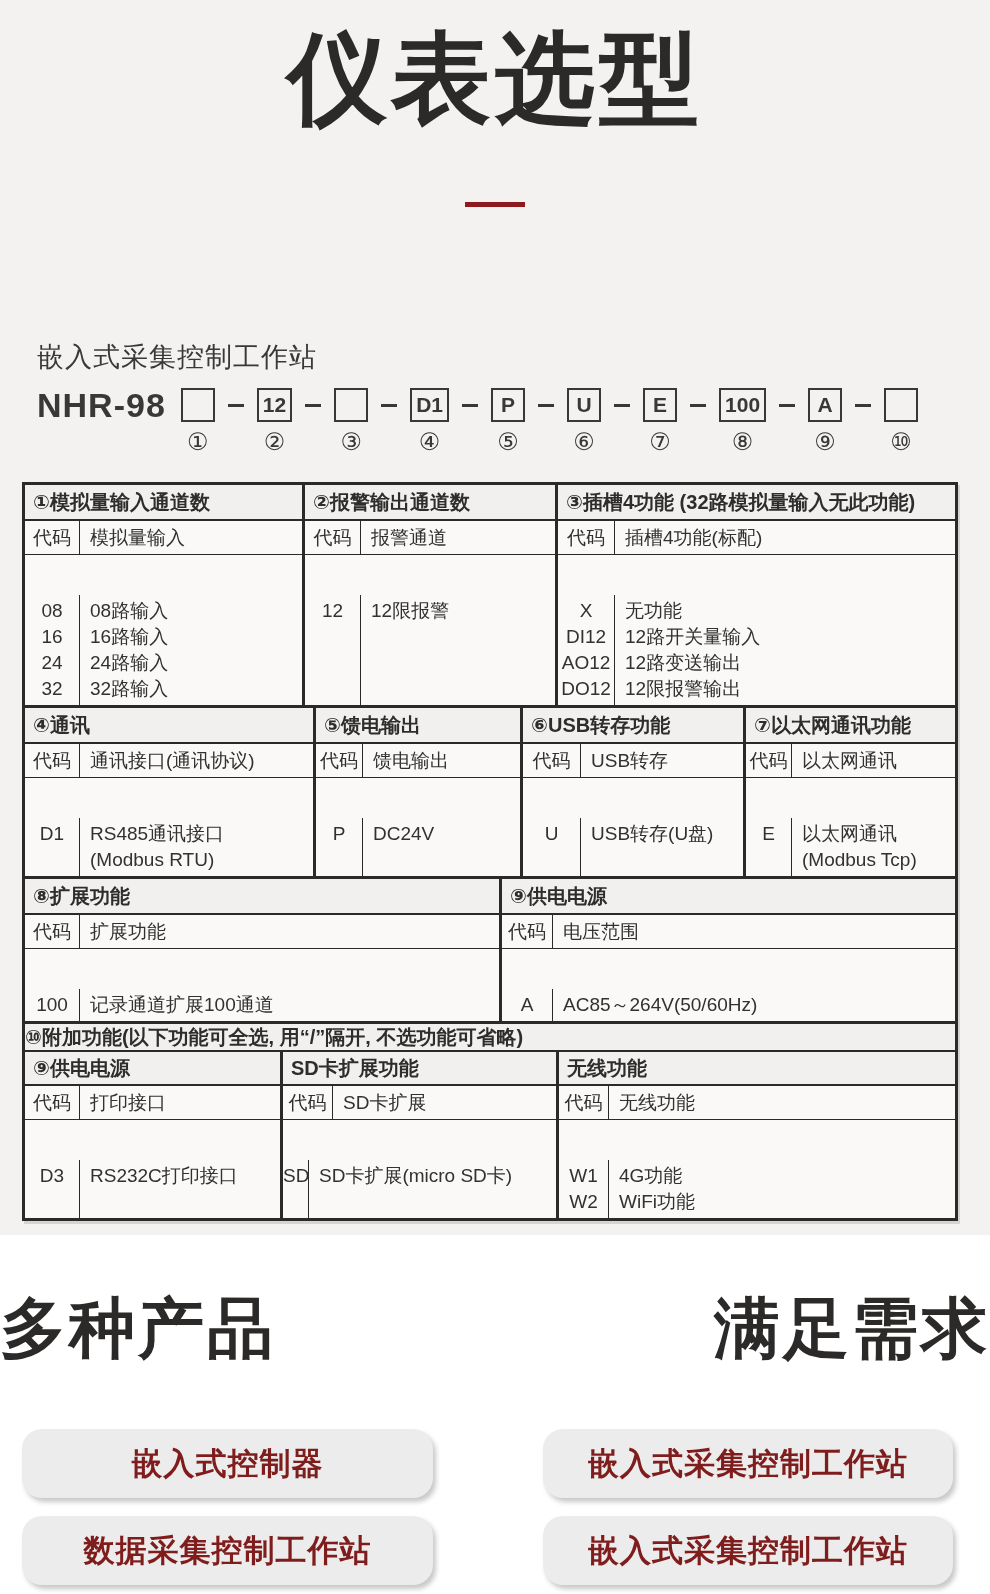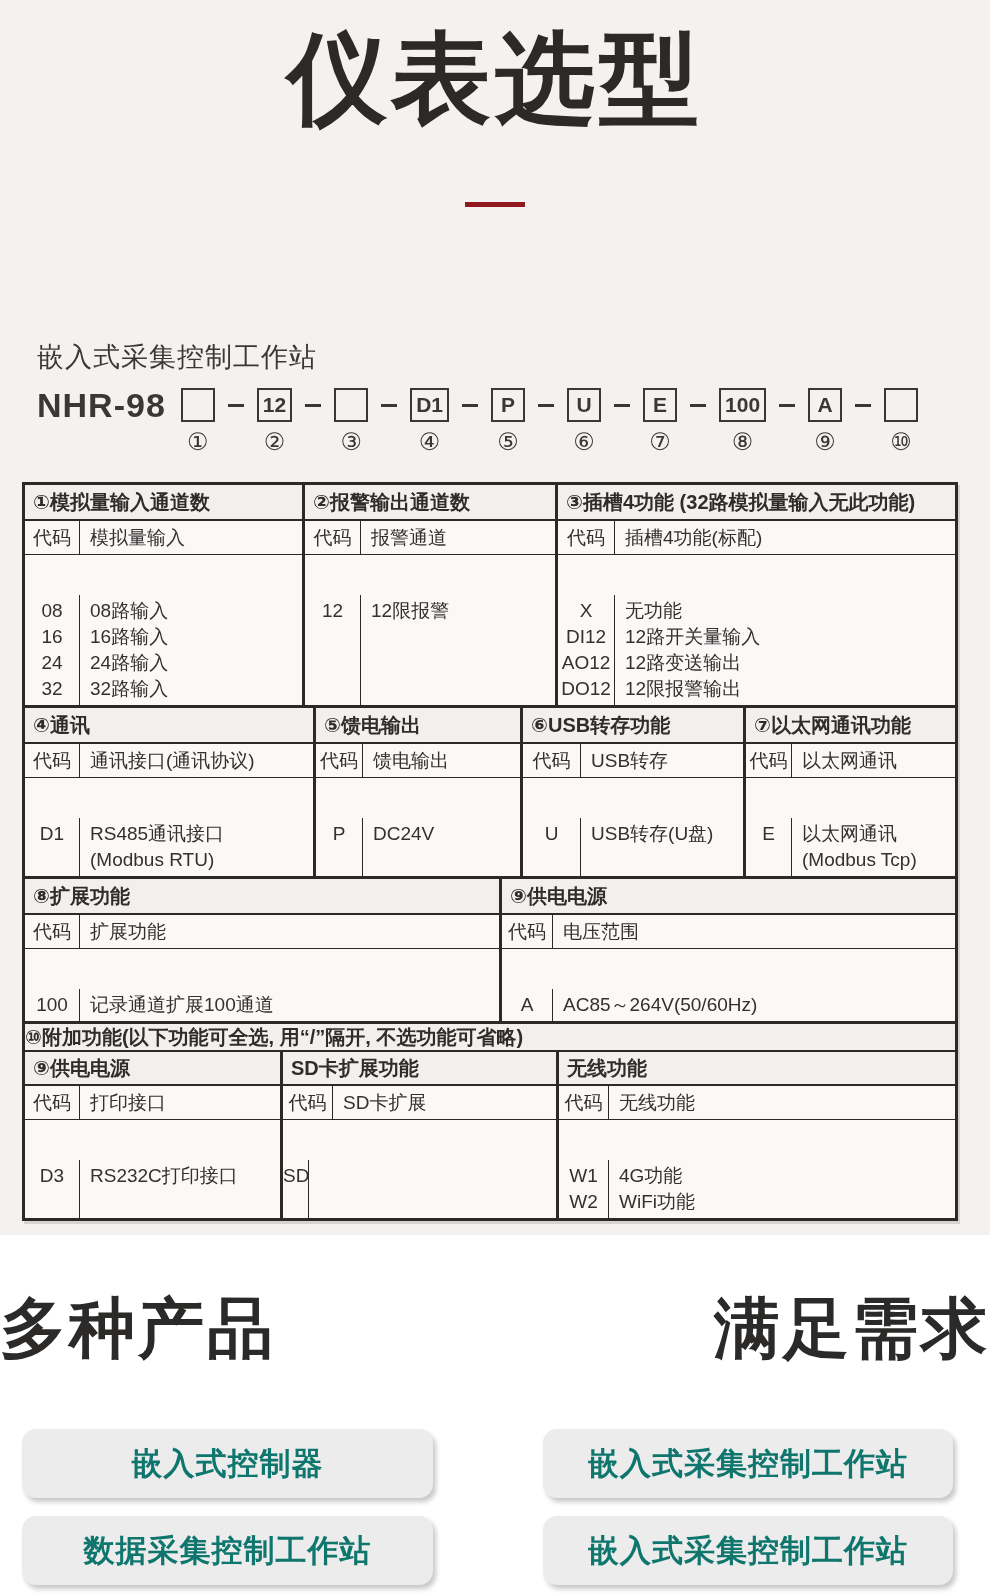--- a/index.html
+++ b/index.html
@@ -80,24 +80,24 @@
   .product-grid {
     margin:66px 22px 0 22px;
     display:grid;
     grid-template-columns:411px 410px;
     column-gap:110px;
     row-gap:18px;
   }
   .product-btn {
     height:69px;
     background:#ececec;
-    border-radius:14px;
+    border-radius:20px;
     box-shadow:3px 4px 5px rgba(0,0,0,0.22);
     display:flex; align-items:center; justify-content:center;
-    font-size:31px; font-weight:700; color:#0f766e;
+    font-size:31px; font-weight:700; color:#7f1d1d;
     letter-spacing:1px;
     cursor:pointer;
   }
 </style>
 </head>
 <body>
 
 <div class="top-section">
   <div class="page-title">仪表选型</div>
   <div class="red-divider"></div>
@@ -346,20 +346,23 @@
 
       <div class="sec" style="width:276px">
         <div class="sec-title sub-title">SD卡扩展功能</div>
         <div class="cols">
           <div class="code-h" style="width:50px">代码</div>
           <div class="desc-h">SD卡扩展</div>
         </div>
         <div class="body">
           <div class="code-col" style="width:26px">
             <div>SD</div>
+          </div>
+          <div class="desc-col">
+            <div>SD卡扩展(micro SD卡)</div>
           </div>
         </div>
       </div>
 
       <div class="sec grow">
         <div class="sec-title sub-title">无线功能</div>
         <div class="cols">
           <div class="code-h" style="width:50px">代码</div>
           <div class="desc-h">无线功能</div>
         </div>

